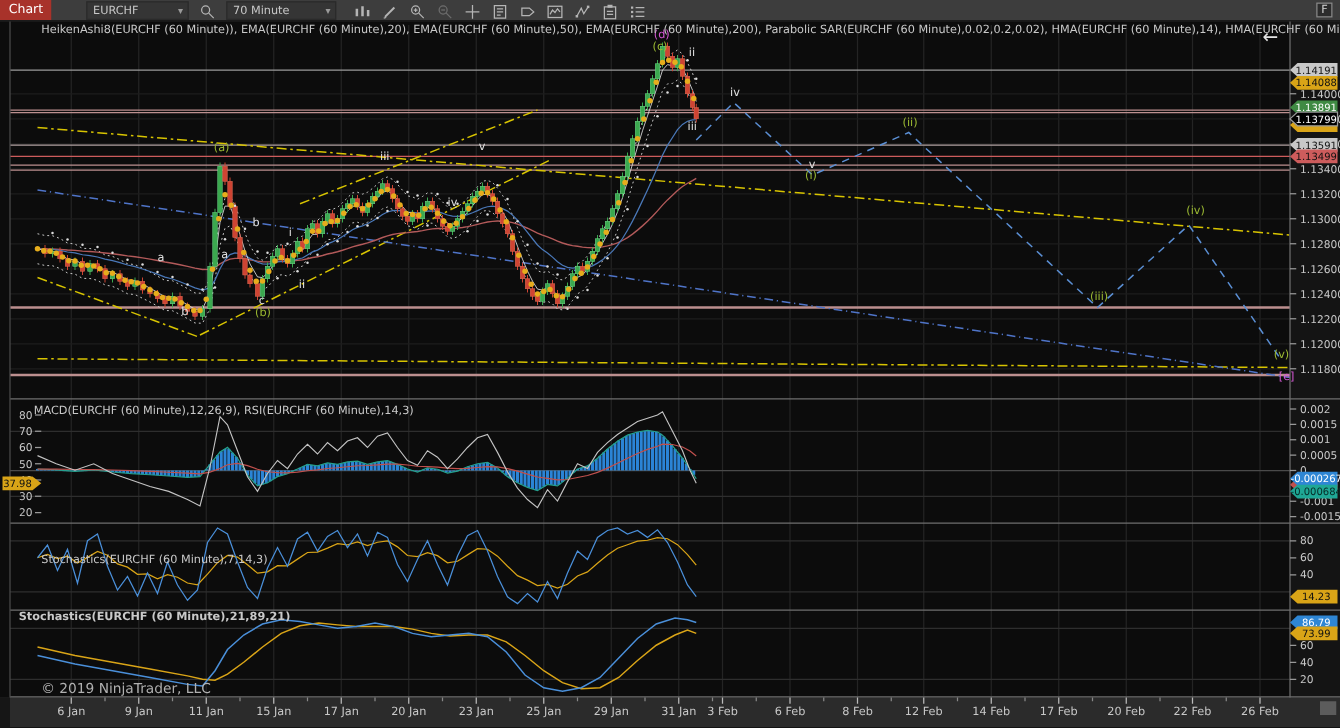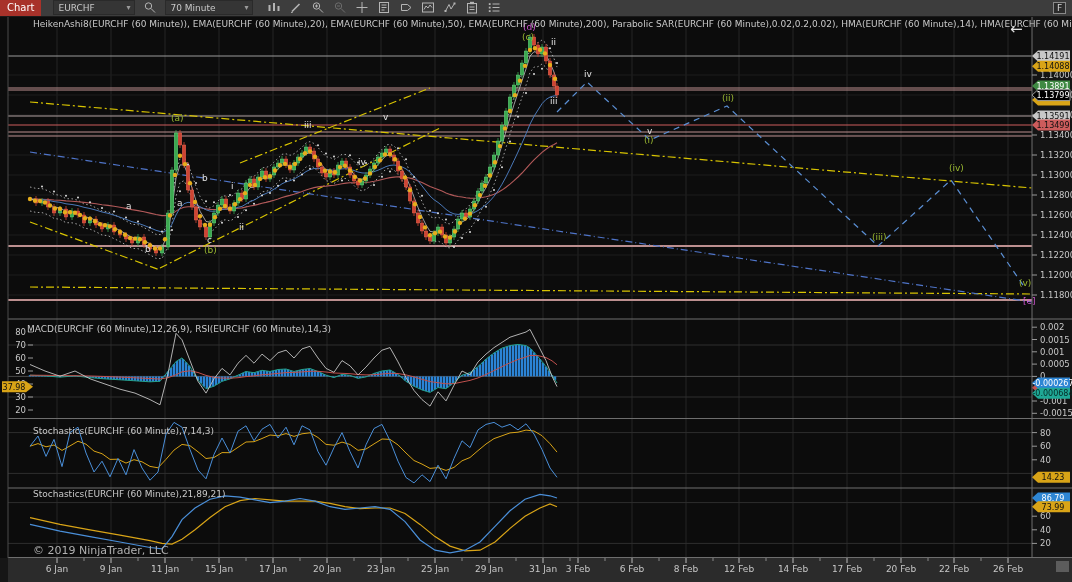--- a/index.html
+++ b/index.html
@@ -1,39 +1,39 @@
 <!DOCTYPE html>
 <html><head>
 <meta charset="utf-8">
 <style>
   html,body{margin:0;padding:0;background:#0c0c0c;width:1072px;height:582px;overflow:hidden;
     font-family:"DejaVu Sans",sans-serif;position:relative;}
   #toolbar{position:absolute;top:0;left:0;width:1072px;height:17px;background:#3d3d3d;
-    border-bottom:1px solid #1a1a1a;display:flex;align-items:flex-start;z-index:5;box-sizing:border-box;}
+    border-bottom:1px solid #1a1a1a;display:flex;align-items:flex-end;z-index:5;box-sizing:border-box;}
   .tab-chart{background:#a8322a;color:#fff;font-size:10px;line-height:16px;padding:0 7px;height:16px;}
   .dd{display:flex;align-items:center;background:#353535;border:1px solid #2a2a2a;color:#c8c8c8;
     font-size:9px;height:13px;padding:0 4px;margin-left:8px;gap:10px;}
   .chev{color:#9a9a9a;font-size:8px;}
   .tbi{margin-left:8px;display:inline-flex;align-items:center;height:14px;}
   .tbi svg{stroke:#b5b5b5;fill:none;stroke-width:1;}
   .dim{opacity:.4;}
   .overlay-label{position:absolute;color:#c9c9c9;font-size:9px;white-space:nowrap;z-index:4;}
   #fbtn{position:absolute;top:2px;left:1053px;border:1px solid #8a8a8a;color:#d5d5d5;font-size:9px;
     padding:0 3px;line-height:10px;z-index:6;background:#2c2c2c;}
   #backarrow{position:absolute;top:20px;left:1010px;color:#e2e2e2;font-size:15px;z-index:4;}
   #copyright{position:absolute;left:33px;top:544px;color:#b0b0b0;font-size:11px;z-index:4;}
   #scorner{position:absolute;left:1056px;top:561px;width:13px;height:11px;background:#5c5c5c;z-index:4;}
   #csvg{position:absolute;top:0;left:0;z-index:1;}
 </style>
 </head>
 <body>
 
 <div id="toolbar">
   <div class="tab-chart">Chart</div>
-  <div class="dd" style="width:72px;margin-left:12px;justify-content:space-between">
+  <div class="dd" style="width:72px;margin-left:28px;justify-content:space-between">
     <span>EURCHF</span>
     <span class="chev">▾</span>
   </div>
   <span class="tbi">
       <svg width="14" height="13">
         <circle cx="5.5" cy="5" r="3.2"></circle>
         <line x1="8" y1="7.5" x2="12" y2="11.5"></line>
       </svg>
     </span>
   <div class="dd" style="width:78px;justify-content:space-between">
@@ -946,18 +946,18 @@
     <text x="901" y="572" fill="#c8c8c8" font-size="9" font-family="&quot;DejaVu Sans&quot;,sans-serif" text-anchor="middle">20 Feb</text>
     <line x1="954" y1="558" x2="954" y2="563" stroke="#bbbbbb" stroke-width="1"></line>
     <line x1="981" y1="558" x2="981" y2="561" stroke="#888888" stroke-width="1"></line>
     <text x="954" y="572" fill="#c8c8c8" font-size="9" font-family="&quot;DejaVu Sans&quot;,sans-serif" text-anchor="middle">22 Feb</text>
     <line x1="1008" y1="558" x2="1008" y2="563" stroke="#bbbbbb" stroke-width="1"></line>
     <text x="1008" y="572" fill="#c8c8c8" font-size="9" font-family="&quot;DejaVu Sans&quot;,sans-serif" text-anchor="middle">26 Feb</text>
   </svg>
 
 <div class="overlay-label" style="left:33px;top:19px;">HeikenAshi8(EURCHF (60 Minute)), EMA(EURCHF (60 Minute),20), EMA(EURCHF (60 Minute),50), EMA(EURCHF (60 Minute),200), Parabolic SAR(EURCHF (60 Minute),0.02,0.2,0.02), HMA(EURCHF (60 Minute),14), HMA(EURCHF (60 Minute),33), Bollinger(EURCHF (60 Minute),2,14)</div>
 <div class="overlay-label" style="left:27px;top:324px;">MACD(EURCHF (60 Minute),12,26,9), RSI(EURCHF (60 Minute),14,3)</div>
-<div class="overlay-label" style="left:33px;top:426px;">Stochastics(EURCHF (60 Minute),7,14,3)</div>
-<div class="overlay-label" style="left:33px;top:489px;">Stochastics(EURCHF (60 Minute),21,89,21)</div>
+<div class="overlay-label" style="left:33px;top:443px;">Stochastics(EURCHF (60 Minute),7,14,3)</div>
+<div class="overlay-label" style="left:15px;top:489px;font-weight:bold;">Stochastics(EURCHF (60 Minute),21,89,21)</div>
 <div id="copyright">© 2019 NinjaTrader, LLC</div>
 <div id="fbtn">F</div>
 <div id="backarrow">←</div>
 <div id="scorner"></div>
 
 </body></html>

